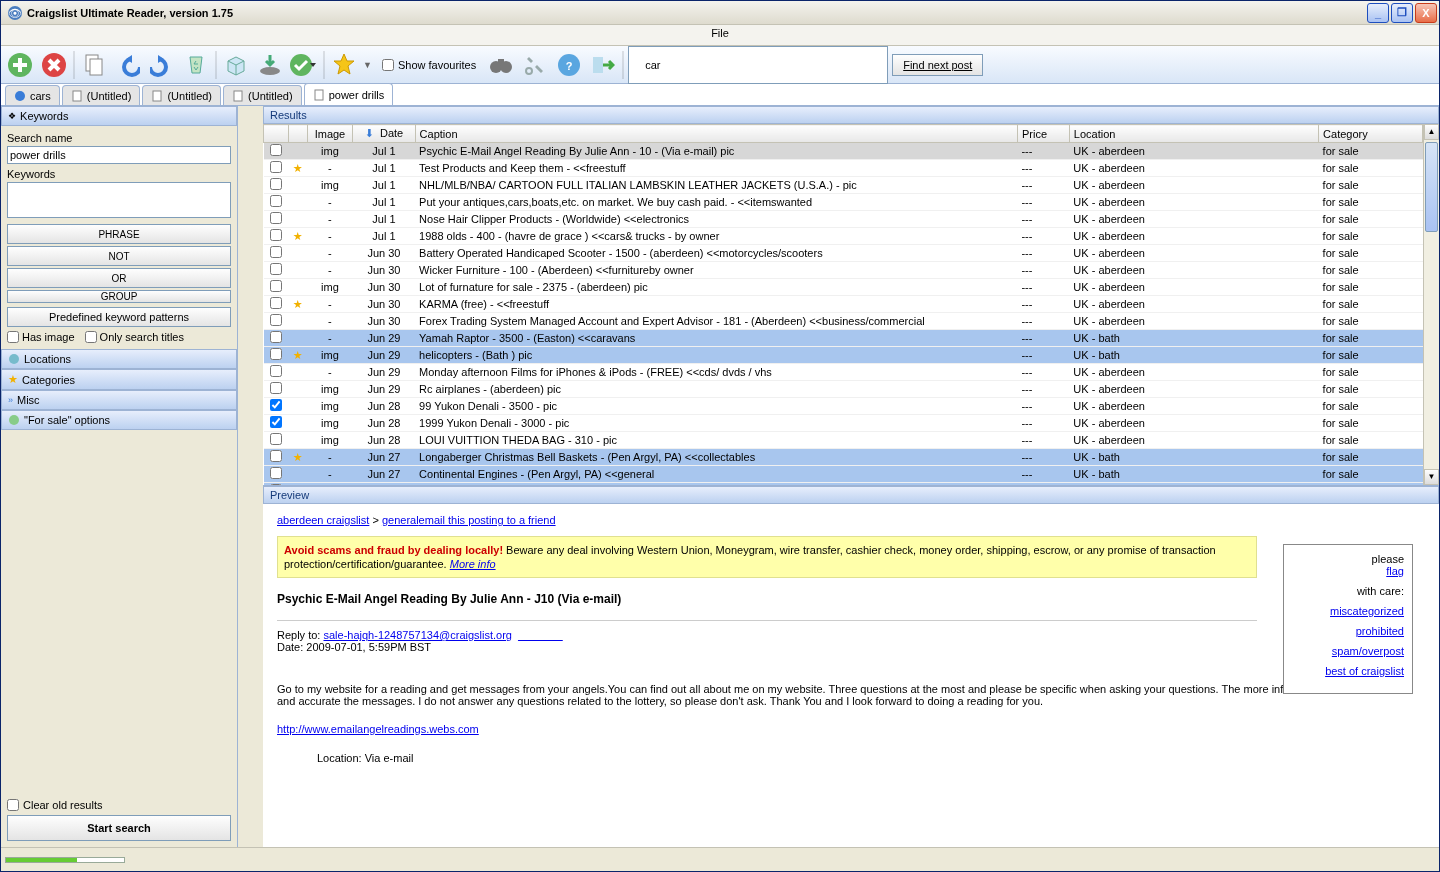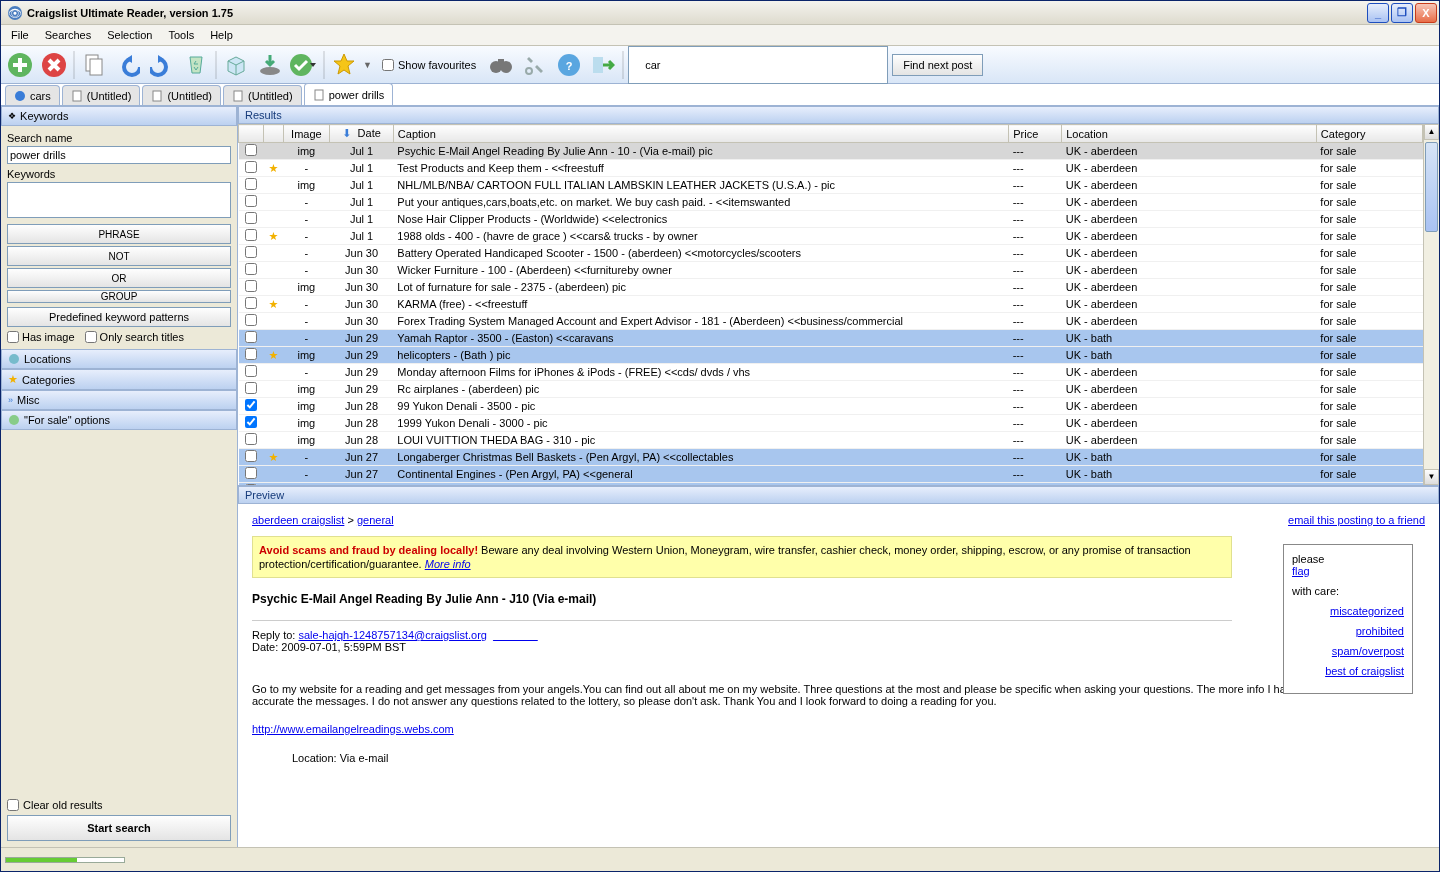--- a/index.html
+++ b/index.html
@@ -6,29 +6,29 @@
 body { background: #ece9d8; overflow: hidden; user-select: none; }
 
 .window { width: 1440px; height: 872px; display: flex; flex-direction: column; border: 1px solid #0a246a; }
 .titlebar { height: 24px; background: linear-gradient(#f4f3ee,#dedbce); display:flex; align-items:center; padding:0 2px; border-bottom:1px solid #c4c2b4;}
 .titlebar-icon { width:16px;height:16px; margin:0 4px; }
 .titlebar-text { font-weight:bold; flex:1; }
 .winbtns { display:flex; gap:2px; }
 .winbtn { width:22px;height:20px; background:linear-gradient(#e7eefc,#a9c2f3); border:1px solid #1d4ebe; border-radius:3px; display:flex;align-items:center;justify-content:center; font-weight:bold; color:#1d4ebe;}
 .winbtn.close { background:linear-gradient(#f7c6b7,#e86d48); color:#fff; border-color:#c83b1a;}
 
-.menubar { height:21px; background:#f4f3ee; display:flex; align-items:center; padding:0 4px; gap:4px; border-bottom:1px solid #c4c2b4;}
+.menubar { height:21px; background:#f4f3ee; display:flex; align-items:center; padding:0 4px; gap:4px; border-bottom:1px solid #c4c2b4;flex-direction:column;}
 .menubar span { padding:2px 6px; cursor:default; }
 
 .toolbar { height:38px; background:linear-gradient(#f8fbff,#d9e6f7); display:flex; align-items:center; padding:0 4px; gap:4px; border-bottom:1px solid #9db3d4;}
 .tbtn { width:30px;height:30px; border-radius:4px; display:flex;align-items:center;justify-content:center; cursor:pointer;}
 .tsep{width:2px;height:28px;background:rgba(0,0,0,.1);}
 .tb-check{display:flex;align-items:center;gap:4px;margin:0 6px;}
 .tb-search{flex:0 0 260px;height:38px;border:1px solid #7f9db9;background:#fff;padding:0 16px;}
-.tb-findbtn{height:22px;padding:0 10px;background:linear-gradient(#fefefe,#e4e4e4);border:1px solid #7f9db9;cursor:pointer;}
+.tb-findbtn{height:22px;padding:0 10px;background:linear-gradient(#fefefe,#e4e4e4);border:1px solid #7f9db9;cursor:pointer;text-decoration:underline;}
 
 .tabbar { height:22px; background:#fff; display:flex; align-items:flex-end; padding:0 4px; border-bottom:1px solid #9db3d4;}
 .tab { height:20px; padding:0 8px; display:flex;align-items:center;gap:4px; border:1px solid #9db3d4; border-bottom:none; background:#e5e5e5; border-radius:4px 4px 0 0; margin-right:2px; cursor:pointer;}
 .tab.active{background:#fff;height:22px;}
 .tabicon{width:12px;height:12px;}
 
 .content { flex:1; display:flex; min-height:0; }
 
 .sidebar { width:237px; background:#ece9d8; border-right:1px solid #9db3d4; display:flex; flex-direction:column;}
 .accordion { background:linear-gradient(#e7eefc,#bcd1f0); border:1px solid #9db3d4; padding:3px 6px; display:flex;align-items:center; gap:4px; cursor:pointer;}
@@ -39,21 +39,21 @@
 .panel textarea{height:36px;resize:none;}
 .btnrow{display:flex;gap:2px;margin-top:4px;flex-direction:column;}
 .btnrow button{flex:0 0 auto;height:20px;padding:0 8px;background:linear-gradient(#fefefe,#e4e4e4);border:1px solid #7f9db9;cursor:pointer;font-size:10px;}
 .btnrow .group{flex:1;}
 .fullbtn{width:100%;height:20px;margin-top:4px;background:linear-gradient(#fefefe,#e4e4e4);border:1px solid #7f9db9;cursor:pointer;}
 .checkrow{display:flex;gap:10px;margin-top:4px;align-items:center;}
 .checkrow label{display:flex;align-items:center;gap:3px;margin:0;}
 .sidebar-bottom{margin-top:auto;padding:6px;}
 .start-btn{width:100%;height:26px;font-weight:bold;background:linear-gradient(#fefefe,#e4e4e4);border:1px solid #7f9db9;cursor:pointer;}
 
-.main { flex:1; display:flex; flex-direction:column; min-width:0;}
+.main { flex:1; display:flex; flex-direction:column; min-width:0;margin-left:25px;}
 .section-hdr{background:linear-gradient(#e7eefc,#bcd1f0);border:1px solid #9db3d4;padding:2px 6px;color:#153a7a;}
 
 .results { flex:0 0 380px; display:flex; flex-direction:column; border-bottom:1px solid #9db3d4; min-height:0;}
 .grid-wrap{flex:1;overflow:hidden;position:relative;background:#ece9d8;}
 .grid-scroll{position:absolute;inset:0;right:16px;overflow:hidden;}
 .grid{width:100%;border-collapse:collapse;background:#fff;}
 .grid th{background:linear-gradient(#fefefe,#e7e7e7);border:1px solid #c4c2b4;padding:2px 4px;text-align:left;font-weight:normal;position:sticky;top:0;}
 .grid th.c{text-align:center;}
 .grid td{border-bottom:1px solid #f0f0f0;padding:1px 4px;height:16px;white-space:nowrap;overflow:hidden;}
 .grid tr.sel td{background:#a8c6ee;}
@@ -67,27 +67,27 @@
 .grid .locc{width:240px;}
 .grid .catc{width:100px;}
 .vscroll{position:absolute;top:0;right:0;bottom:0;width:16px;background:#f1efe2;border-left:1px solid #c4c2b4;}
 .vscroll .thumb{position:absolute;left:1px;right:1px;top:18px;height:90px;background:linear-gradient(#d6e4f6,#a9c2f3);border:1px solid #7f9db9;border-radius:2px;}
 .vscroll .arr{position:absolute;left:0;right:0;height:16px;background:linear-gradient(#fefefe,#dcdcdc);border:1px solid #c4c2b4;text-align:center;font-size:8px;line-height:14px;}
 .vscroll .arr.up{top:0;}
 .vscroll .arr.dn{bottom:0;}
 
 .preview { flex:1; display:flex; flex-direction:column; min-height:0;}
 .preview-body{flex:1;overflow:auto;background:#fff;padding:10px 14px;position:relative;font-family:Georgia,serif;font-size:12px;}
-.preview-body .toprow{display:flex;justify-content:space-between;margin-bottom:10px;gap:44px;}
+.preview-body .toprow{display:flex;justify-content:flex-start;margin-bottom:10px;}
 .preview-body a{color:#0000ee;text-decoration:underline;}
 .warnbox{background:#ffffaa;border:1px solid #e0e090;padding:6px;margin-bottom:14px;font-size:12px;}
 .warnbox .red{color:#cc0000;font-weight:bold;}
 .preview-title{font-size:12px;font-weight:bold;margin:10px 0 14px;}
 .flagbox{position:absolute;top:40px;right:26px;width:130px;border:1px solid #888;background:#fff;padding:8px;font-size:11px;text-align:right;}
-.flagbox .hdr{text-align:left;margin-bottom:8px;font-family:Tahoma;}
+.flagbox .hdr{text-align:right;margin-bottom:8px;font-family:Tahoma;}
 .flagbox a{display:block;margin-bottom:8px;}
 hr{border:none;border-top:1px solid #ccc;margin:8px 0;}
 
 input[type=checkbox]{width:12px;height:12px;}
 .star-on{color:#f2b100;}
 svg{display:block;}
 </style>
 </head>
 <body>
 

